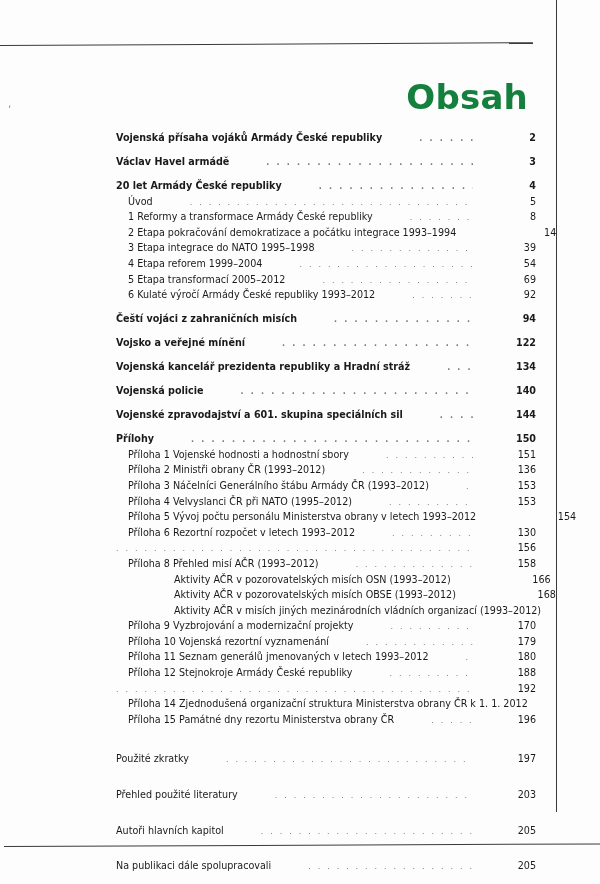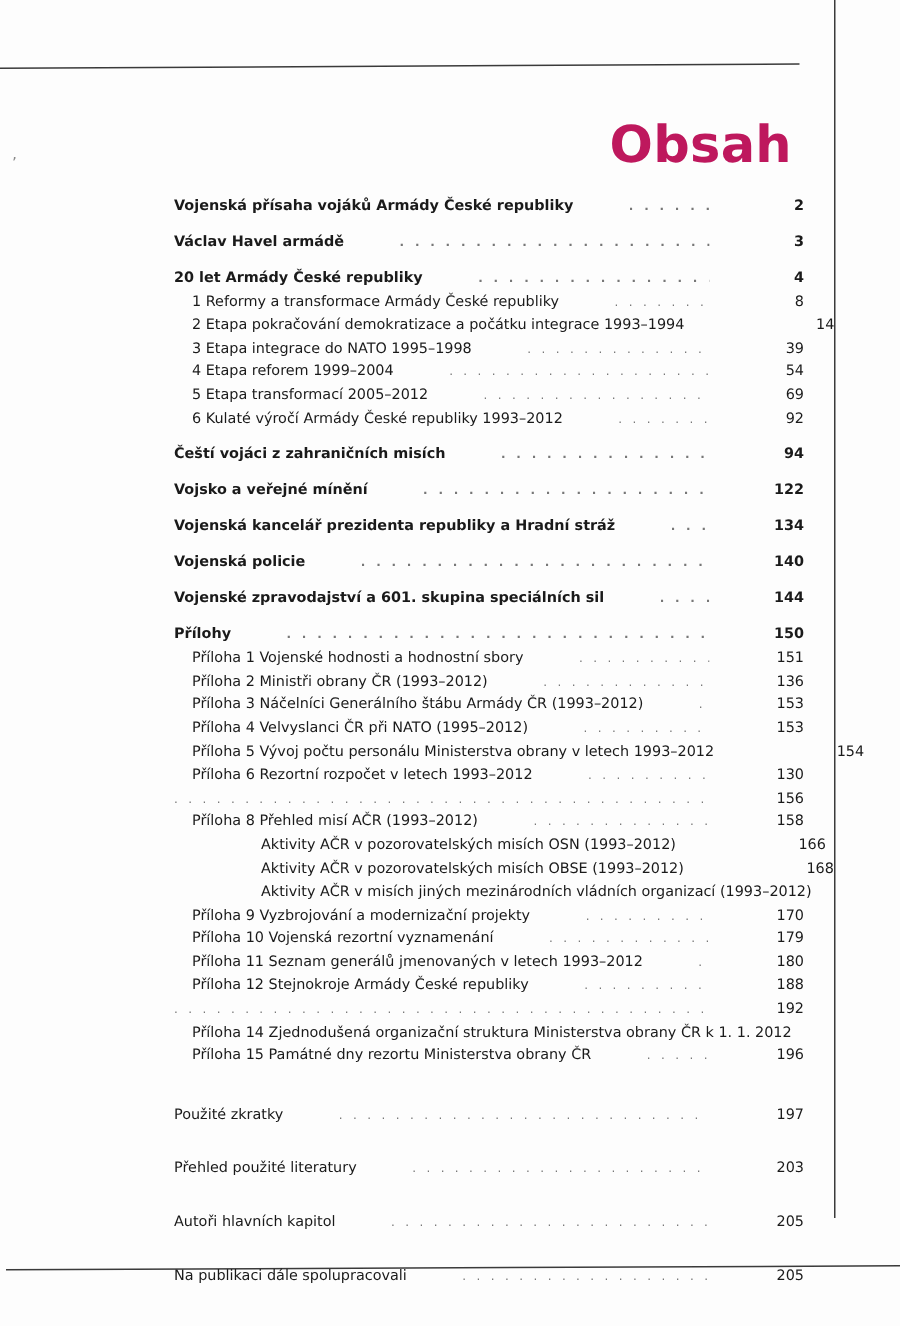--- a/index.html
+++ b/index.html
@@ -10,21 +10,21 @@
     color: #1a1a1a;
   }
   .rule { position: absolute; background: #3a3a3a; }
   .rule-top { left: 0; top: 45px; width: 533px; height: 1px; transform: rotate(-0.3deg); transform-origin: left; }
   .rule-right { left: 556px; top: 0; width: 1px; height: 812px; }
   .rule-bottom { left: 4px; top: 846px; width: 596px; height: 1px; transform: rotate(-0.25deg); transform-origin: left; }
   .speck { position: absolute; color: #888; font-size: 10px; }
 
   .title {
     position: absolute; right: 72px; top: 54px;
-    font-size: 34px; font-weight: 700; letter-spacing: 0.2px; color: #be185d;
+    font-size: 34px; font-weight: 700; letter-spacing: 0.2px; color: #15803d;
   }
 
   .toc { position: absolute; left: 116px; top: 130px; width: 420px; }
   .row {
     position: relative; display: flex; align-items: baseline;
     font-size: 9.6px; line-height: 15.6px; height: 15.6px;
     white-space: nowrap;
     gap: 33px;
   }
   .row .label { flex: 0 0 auto; padding-right: 4px; background: transparent; }
@@ -67,20 +67,25 @@
       <span class="label">Václav Havel armádě</span>
       <span class="dots"></span>
       <span class="page">3</span>
     </div>
   <div class="row lvl0 spaced">
       <span class="label">20 let Armády České republiky</span>
       <span class="dots"></span>
       <span class="page">4</span>
     </div>
   <div class="row lvl1">
+      <span class="label">Úvod</span>
+      <span class="dots"></span>
+      <span class="page">5</span>
+    </div>
+  <div class="row lvl1">
       <span class="label">1 Reformy a transformace Armády České republiky</span>
       <span class="dots"></span>
       <span class="page">8</span>
     </div>
   <div class="row lvl1">
       <span class="label">2 Etapa pokračování demokratizace a počátku integrace 1993–1994</span>
       <span class="dots"></span>
       <span class="page">14</span>
     </div>
   <div class="row lvl1">

